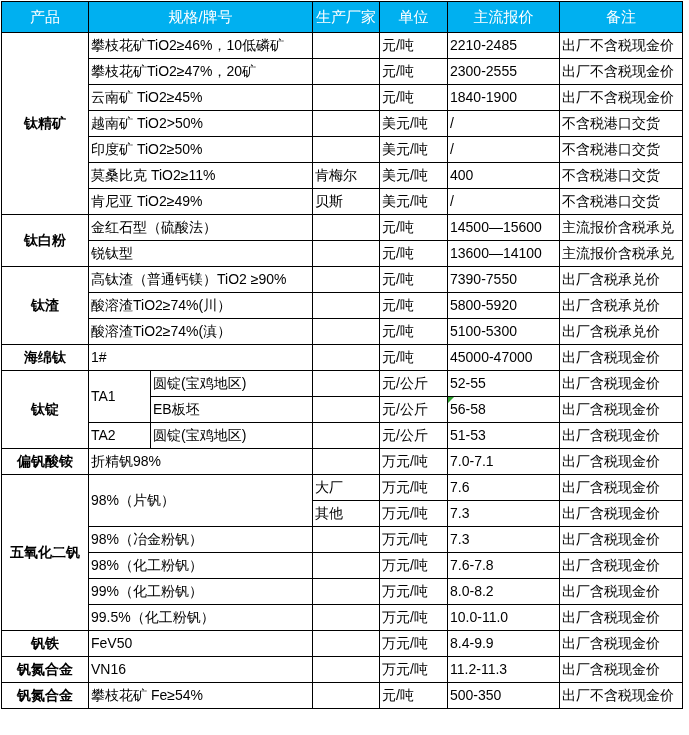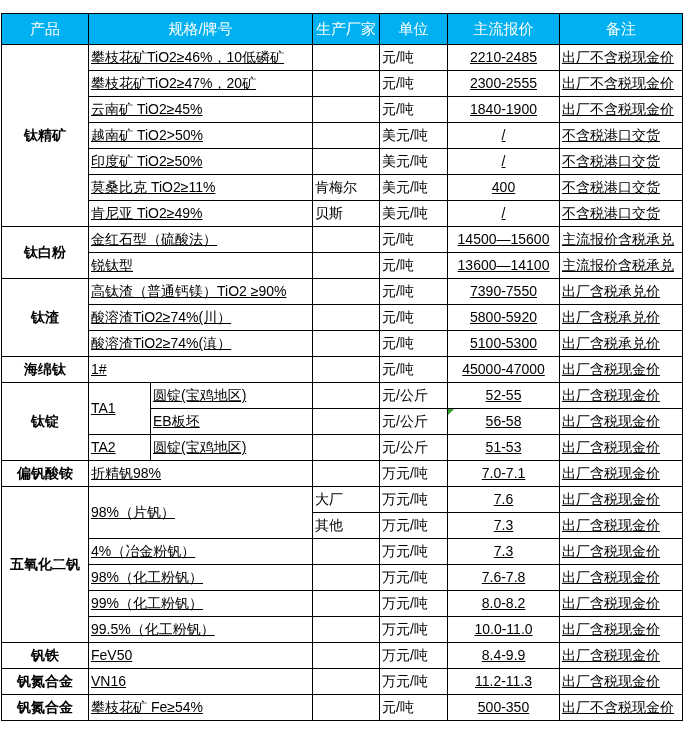--- a/index.html
+++ b/index.html
@@ -11,21 +11,20 @@
     font-family: "Liberation Sans", "DejaVu Sans", sans-serif;
     color: #000000;
   }
   .table-wrap {
     padding: 1px 0 0 1px;
   }
   table.price-table {
     border-collapse: collapse;
     table-layout: fixed;
     width: 570px;
-    margin-top: 12px;
   }
   table.price-table th,
   table.price-table td {
     border: 1px solid #000000;
     font-size: 14px;
     line-height: 1.15;
     padding: 0 2px;
     overflow: hidden;
     white-space: nowrap;
     vertical-align: middle;
@@ -34,23 +33,23 @@
   table.price-table thead th {
     background: #00b0f0;
     color: #ffffff;
     font-weight: normal;
     font-size: 15px;
     height: 30px;
     text-align: center;
   }
   table.price-table tbody td { height: 25px; }
   td.c { }
-  td.l { text-align: left; padding-left: 4px; padding-right: 2px; text-decoration: underline; }
+  td.l { text-align: left; padding-left: 4px; padding-right: 2px; }
   td.product { text-align: center; font-weight: bold; }
-  td.price { text-align: center; position: relative; text-decoration: underline; }
+  td.price { text-align: left; position: relative; }
   td.spec-small { font-size: 12px; }
   .corner-flag {
     position: absolute;
     top: 0;
     left: 0;
     width: 0;
     height: 0;
     border-top: 6px solid #2ca02c;
     border-right: 6px solid transparent;
   }
@@ -222,21 +221,21 @@
       <td class="price">7.6</td>
       <td class="l">出厂含税现金价</td>
     </tr>
     <tr>
       <td class="c">其他</td>
       <td class="c">万元/吨</td>
       <td class="price">7.3</td>
       <td class="l">出厂含税现金价</td>
     </tr>
     <tr>
-      <td class="l" colspan="2">4%（冶金粉钒）</td>
+      <td class="l" colspan="2">98%（冶金粉钒）</td>
       <td class="c"></td>
       <td class="c">万元/吨</td>
       <td class="price">7.3</td>
       <td class="l">出厂含税现金价</td>
     </tr>
     <tr>
       <td class="l" colspan="2">98%（化工粉钒）</td>
       <td class="c"></td>
       <td class="c">万元/吨</td>
       <td class="price">7.6-7.8</td>

